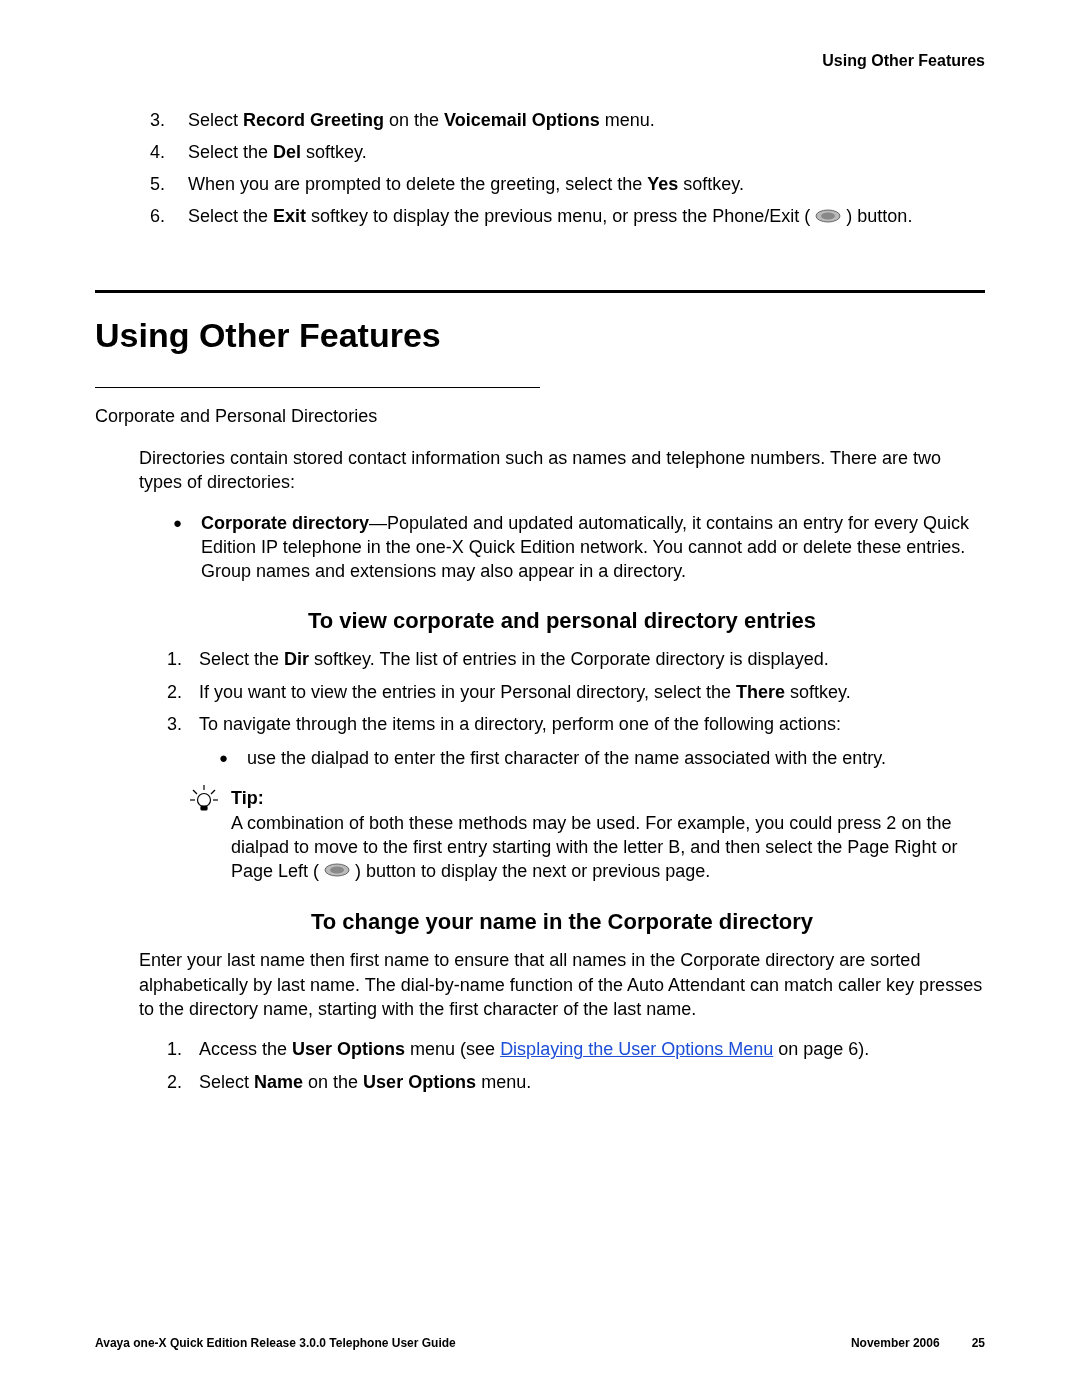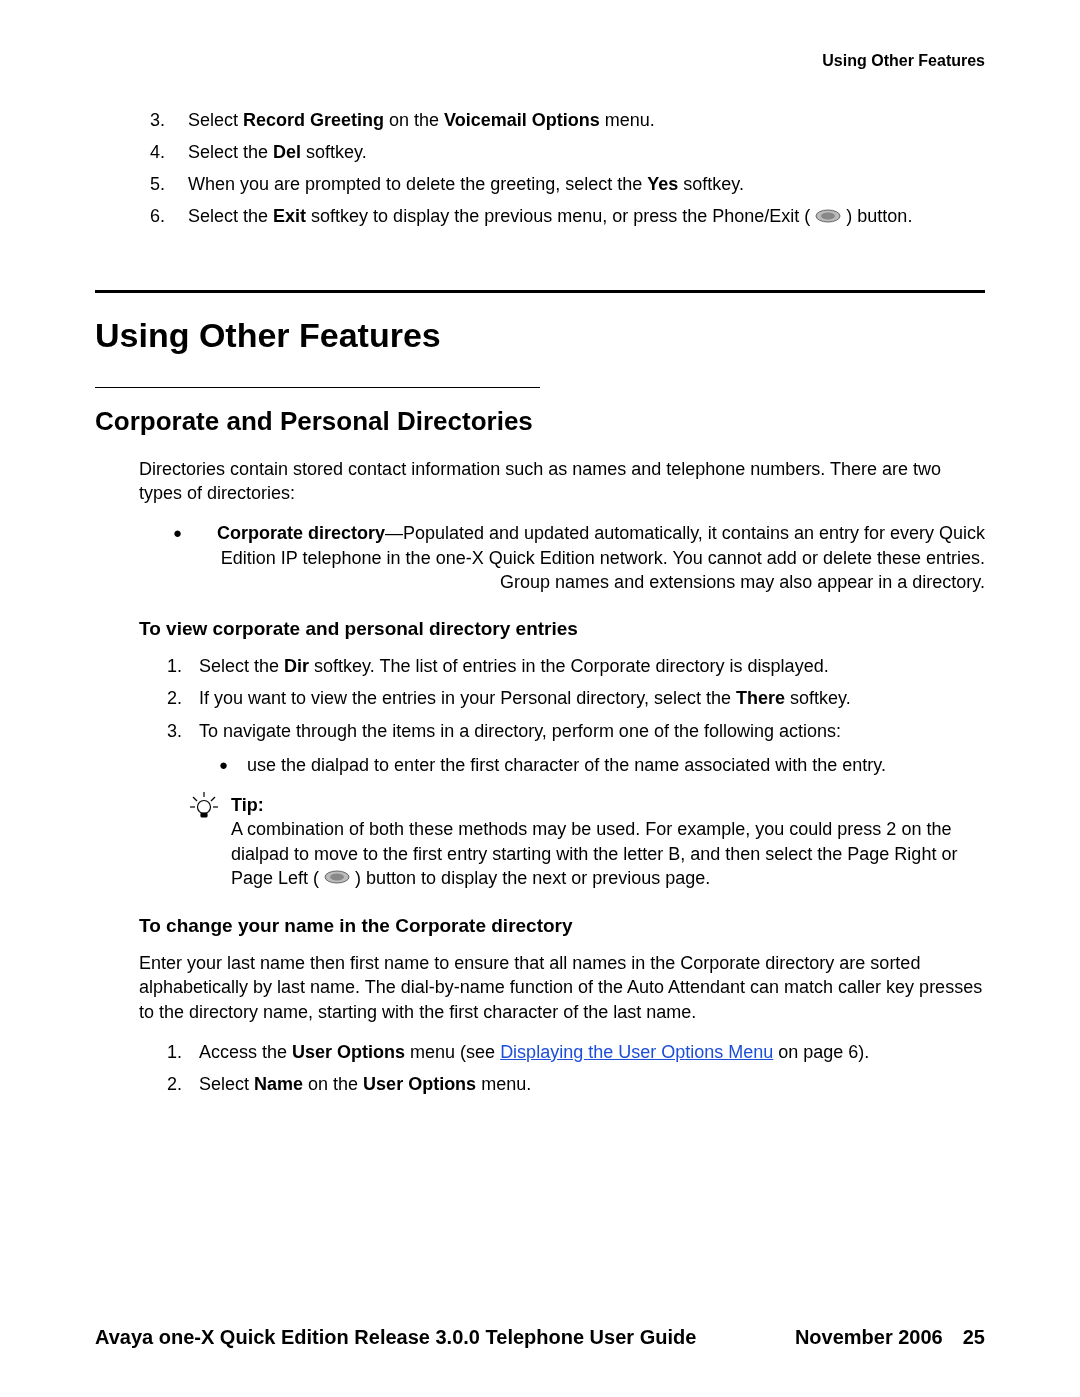--- a/index.html
+++ b/index.html
@@ -45,51 +45,51 @@
     font-weight: bold;
     margin: 20px 0 28px 0;
   }
   .hr-thin {
     border: none;
     border-top: 1px solid #000;
     width: 50%;
     margin: 0 0 16px 0;
   }
   .h2 {
-    font-size: 26px;
-    font-weight: bold;
+    font-size: 18px;
+    font-weight: normal;
     margin: 10px 0 18px 0;
   }
   .body-p {
     padding-left: 44px;
     margin-bottom: 16px;
   }
   ul.bullets {
     list-style: none;
     padding-left: 78px;
     margin-bottom: 20px;
   }
   ul.bullets > li {
     position: relative;
     padding-left: 28px;
     margin-bottom: 10px;
-    text-align: right;
   }
   ul.bullets > li::before {
     content: "●";
     position: absolute;
     left: 0;
     top: 2px;
     font-size: 15px;
   }
   .h3 {
-    font-size: 19px;
+    font-size: 22px;
     font-weight: bold;
     padding-left: 44px;
     margin: 22px 0 12px 0;
+    text-align: center;
   }
   ol.num-list {
     list-style: none;
     padding-left: 72px;
   }
   ol.num-list > li {
     position: relative;
     padding-left: 32px;
     margin-bottom: 8px;
   }
@@ -139,27 +139,27 @@
     color: #1d4ed8;
     text-decoration: underline;
   }
   .footer {
     position: absolute;
     left: 95px;
     right: 95px;
     bottom: 46px;
     display: flex;
     justify-content: space-between;
-    font-size: 20px;
+    font-size: 12px;
     font-weight: bold;
     margin-top: 40px;
   }
   .footer .right {
     display: flex;
-    gap: 20px;
+    gap: 32px;
   }
   .oval-btn {
     display: inline-block;
     vertical-align: middle;
     position: relative;
     top: -1px;
   }
   .oval-btn svg { display: inline-block; }
   b { font-weight: bold; }
 </style>

